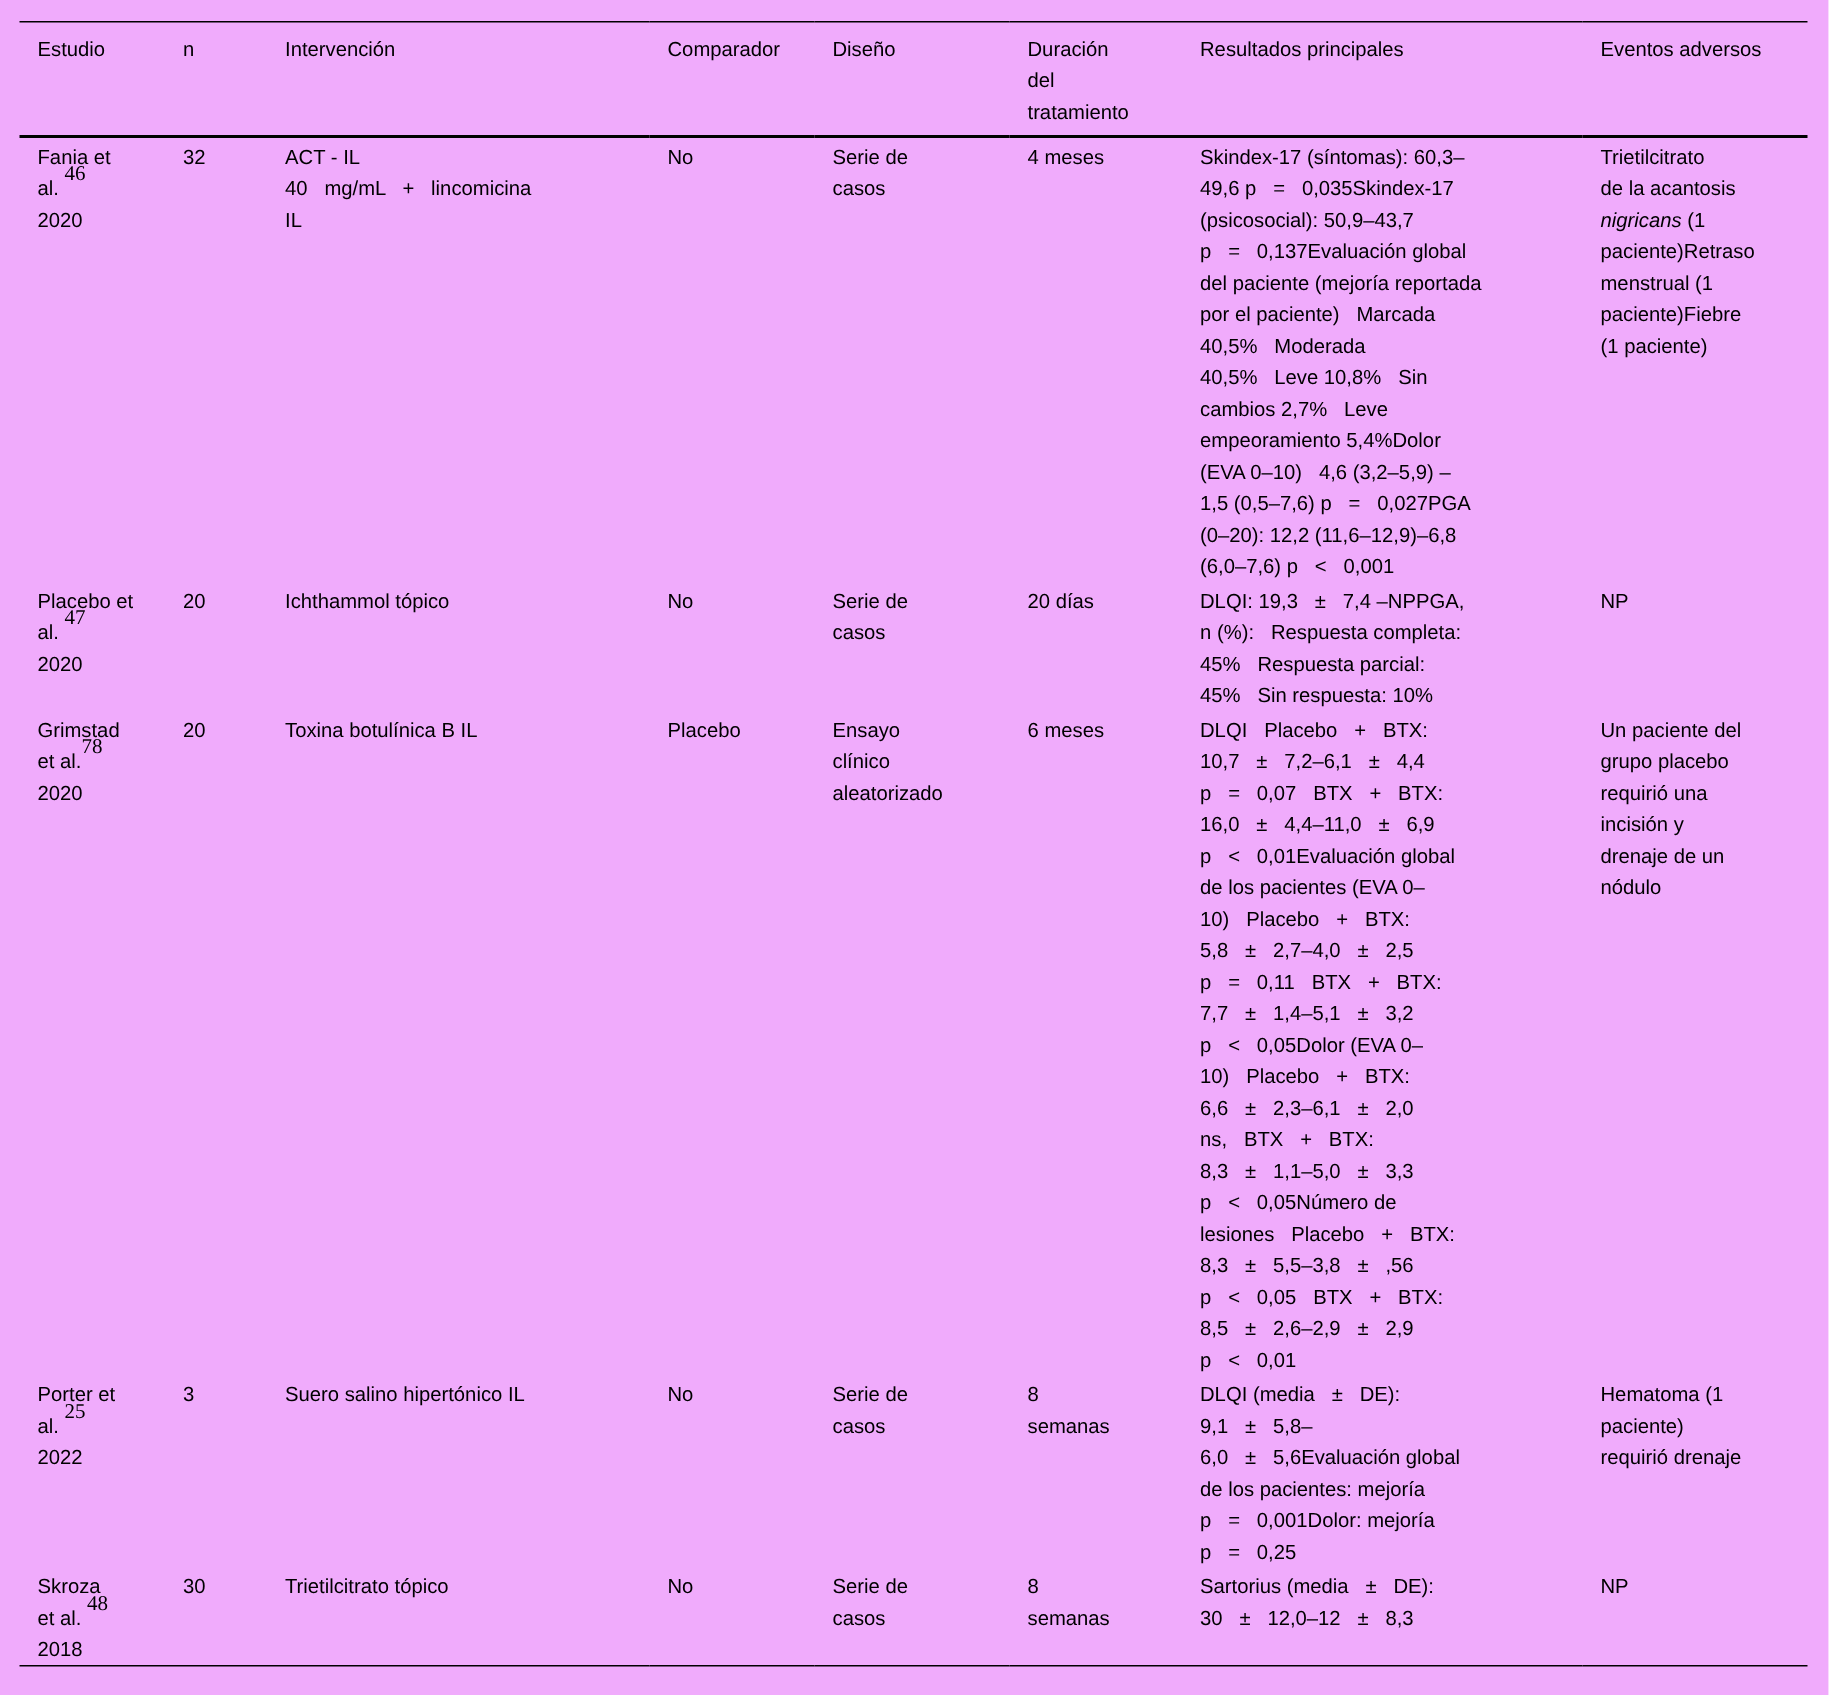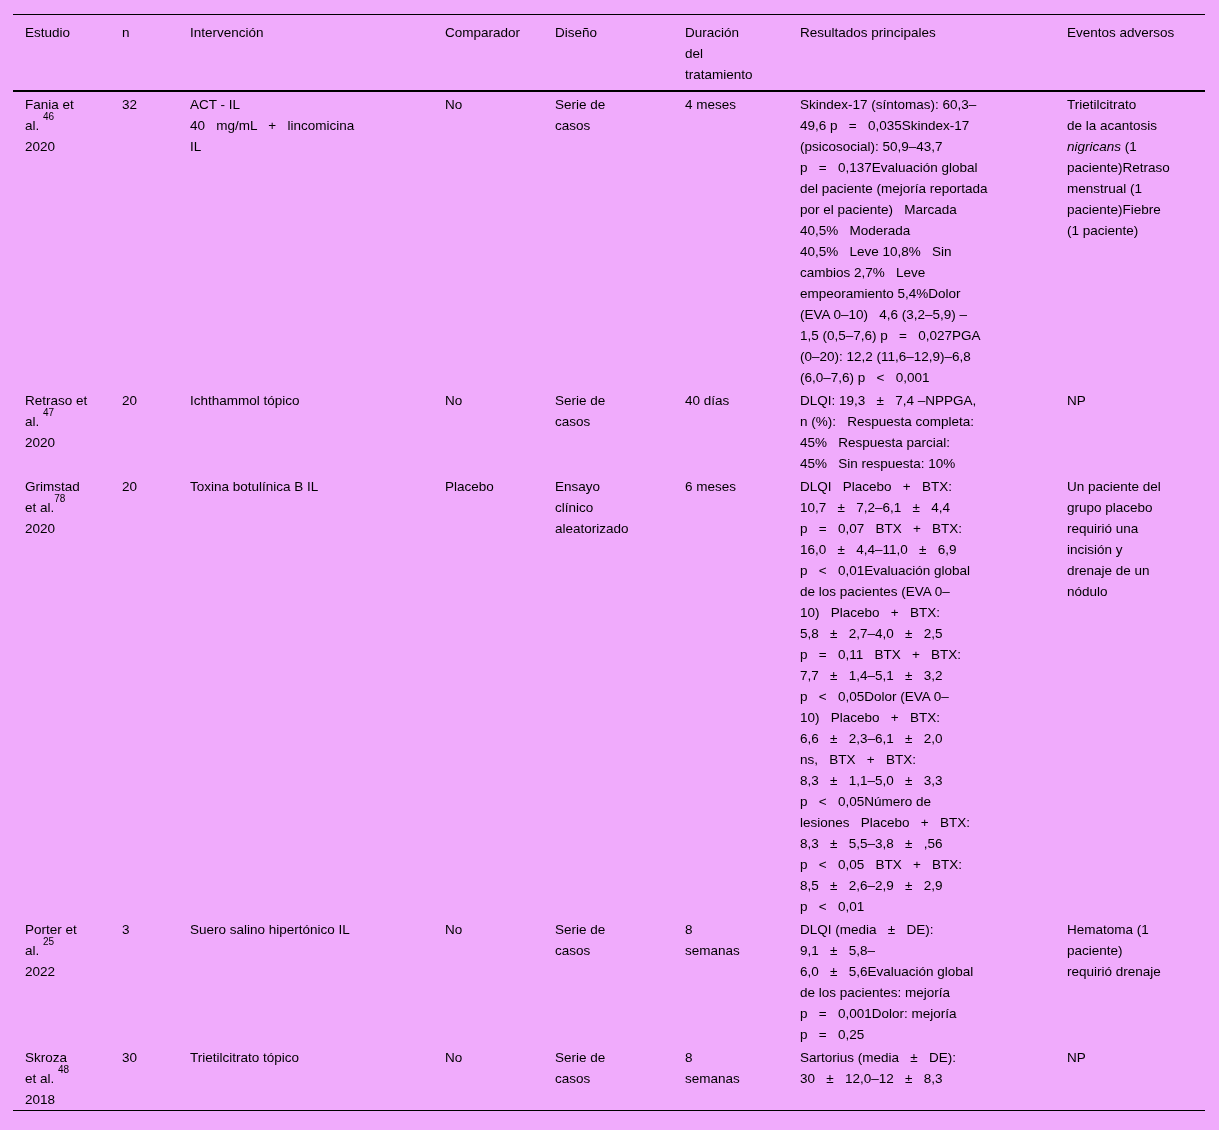--- a/index.html
+++ b/index.html
@@ -41,24 +41,25 @@
     padding: 7px 0 5px 12px;
     font-size: 13.5px;
     line-height: 21px;
   }
   td {
     vertical-align: top;
     padding: 2px 0 0 12px;
   }
   .pre { white-space: pre-wrap; }
   sup.ref {
-    font-size: 10px;
+    font-size: 14px;
     line-height: 0;
     position: relative;
     top: -4.5px;
+    font-family: Liberation Serif, serif;
   }
   i { }
 </style>
 </head>
 <body>
 
 <div class="page">
   <table class="studies">
     <colgroup>
       <col class="c-estudio">
@@ -113,27 +114,27 @@
         <td><span class="pre">Trietilcitrato
 de la acantosis
 </span><i class="pre">nigricans</i><span class="pre"> (1
 paciente)Retraso
 menstrual (1
 paciente)Fiebre
 (1 paciente)</span></td>
       </tr>
 
       <tr>
-        <td><span>Retraso et</span><br><span>al. </span><sup class="ref">47</sup><br><span>2020</span></td>
+        <td><span>Placebo et</span><br><span>al. </span><sup class="ref">47</sup><br><span>2020</span></td>
         <td><span class="pre">20</span></td>
         <td><span class="pre">Ichthammol tópico</span></td>
         <td><span class="pre">No</span></td>
         <td><span class="pre">Serie de
 casos</span></td>
-        <td><span class="pre">40 días</span></td>
+        <td><span class="pre">20 días</span></td>
         <td><span class="pre">DLQI: 19,3   ±   7,4 –NPPGA,
 n (%):   Respuesta completa:
 45%   Respuesta parcial:
 45%   Sin respuesta: 10%</span></td>
         <td><span class="pre">NP</span><i class="pre"></i><span class="pre"></span></td>
       </tr>
 
       <tr>
         <td><span>Grimstad</span><br><span>et al.</span><sup class="ref">78</sup><br><span>2020</span></td>
         <td><span class="pre">20</span></td>

